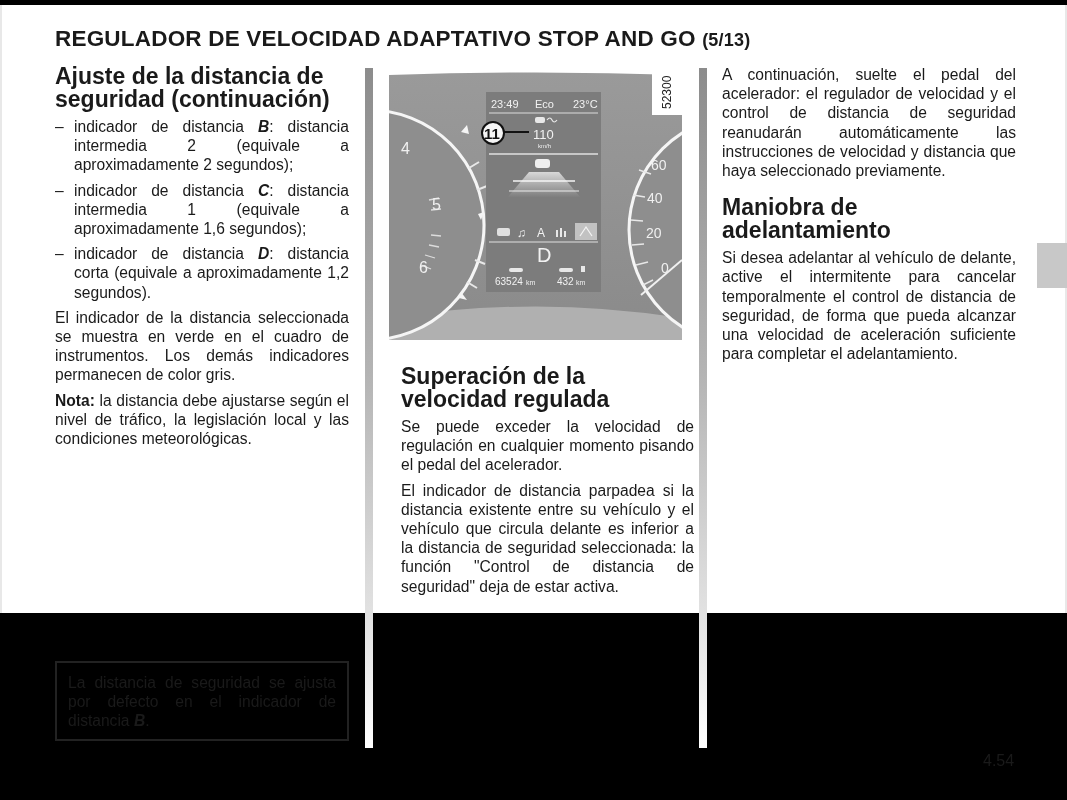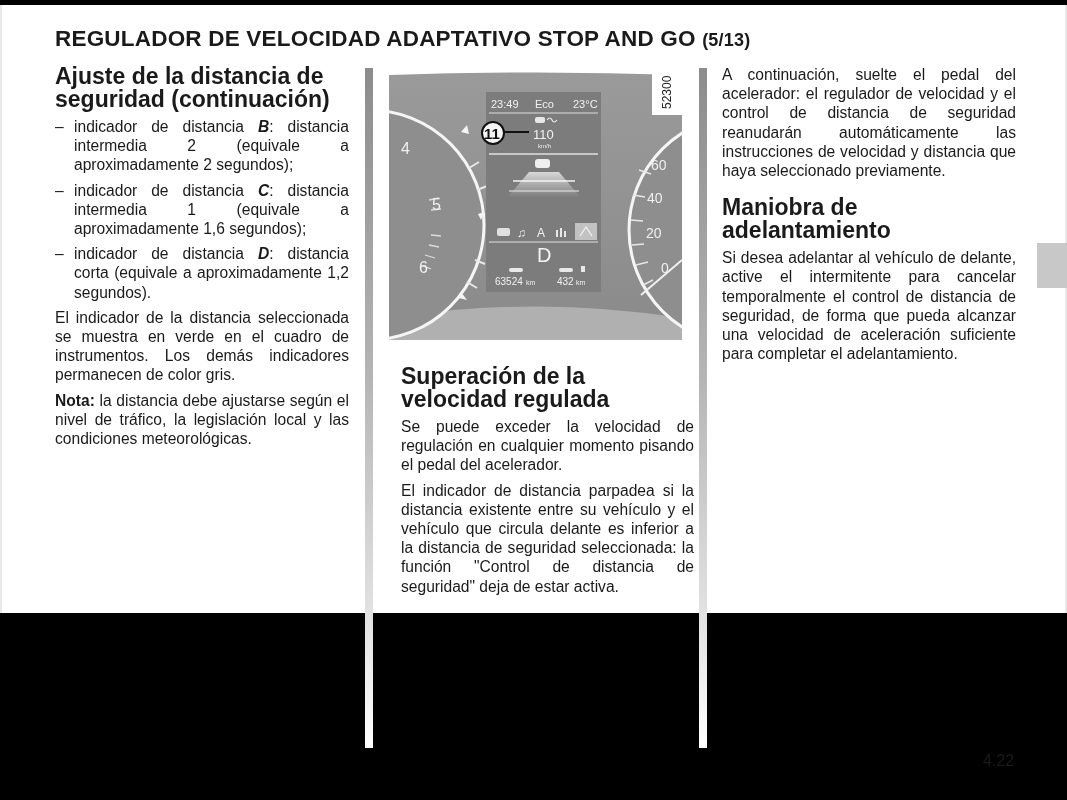--- a/index.html
+++ b/index.html
@@ -68,20 +68,23 @@
       </li>
       <li>
         <span class="dash">–</span>
         <span>indicador de distancia </span><b><i>D</i></b><span>: distancia corta (equivale a aproximadamente 1,2 segundos).</span>
       </li>
     </ul>
     <p>El indicador de la distancia seleccionada se muestra en verde en el cuadro de instrumentos. Los demás indicadores permanecen de color gris.</p>
     <p><b>Nota:</b><span> la distancia debe ajustarse según el nivel de tráfico, la legislación local y las condiciones meteorológicas.</span></p>
   </div>
 
+  <div class="note-box">
+    <p><span>La distancia de seguridad se ajusta por defecto en el indicador de distancia </span><b><i>B</i></b><span>.</span></p>
+  </div>
 
   <div class="vbar vbar1"></div>
 
   <div class="illus">
     <svg width="293" height="290" viewBox="0 0 293 290">
       <defs>
         <linearGradient id="road" x1="0" y1="0" x2="0" y2="1">
           <stop offset="0" stop-color="#d8d8d8"></stop>
           <stop offset="1" stop-color="#7a7a7a"></stop>
         </linearGradient>
@@ -195,14 +198,14 @@
 
   <div class="vbar vbar2"></div>
 
   <div class="col col3">
     <p style="margin-bottom: 16px;">A continuación, suelte el pedal del acelerador: el regulador de velocidad y el control de distancia de seguridad reanudarán automáticamente las instrucciones de velocidad y distancia que haya seleccionado previamente.</p>
     <h2>Maniobra de adelantamiento</h2>
     <p>Si desea adelantar al vehículo de delante, active el intermitente para cancelar temporalmente el control de distancia de seguridad, de forma que pueda alcanzar una velocidad de aceleración suficiente para completar el adelantamiento.</p>
   </div>
 
   <div class="side-tab"></div>
-  <div class="page-num">4.22</div>
+  <div class="page-num">4.54</div>
 </div>
 
 </body></html>

